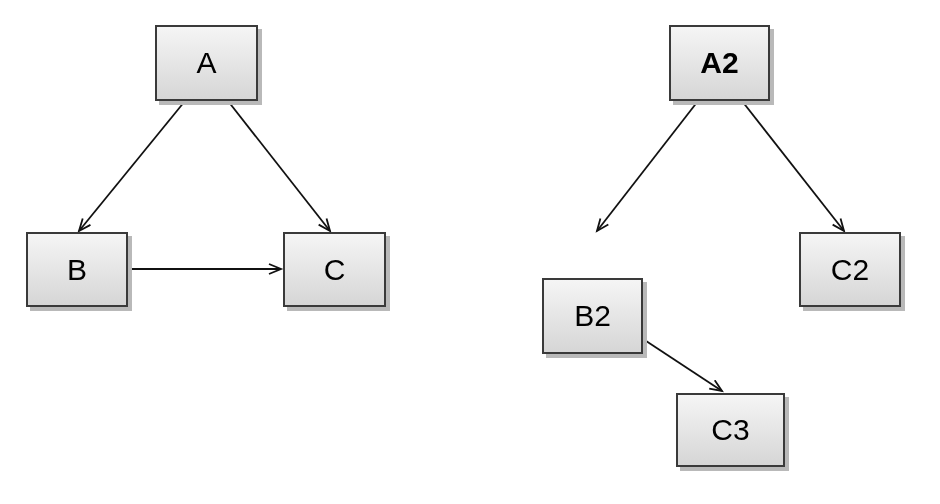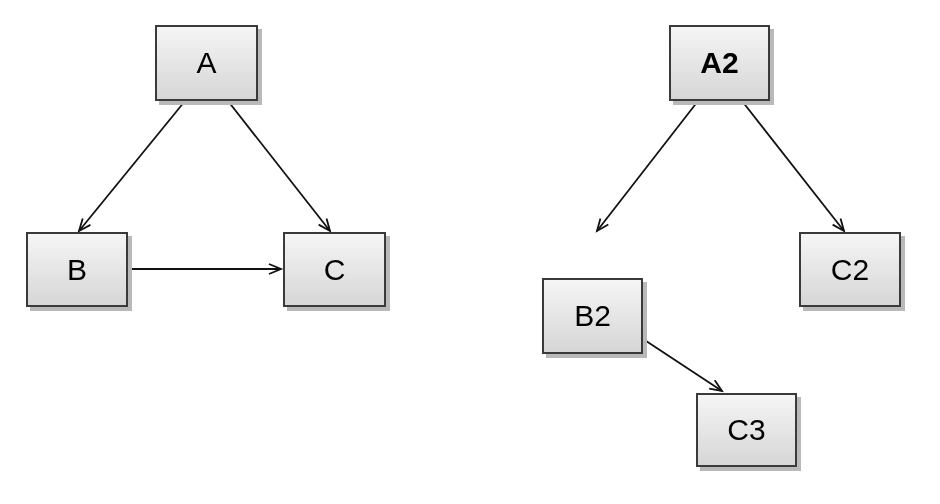--- a/index.html
+++ b/index.html
@@ -71,16 +71,16 @@
     </div>
     <div class="node" style="left: 669px; top: 25px; width: 101px; height: 76px; font-weight: bold;">
       <span class="node-label">A2</span>
     </div>
     <div class="node" style="left: 542px; top: 232px; width: 101px; height: 76px; margin-top: 46px;">
       <span class="node-label">B2</span>
     </div>
     <div class="node" style="left: 799px; top: 232px; width: 102px; height: 75px;">
       <span class="node-label">C2</span>
     </div>
-    <div class="node" style="left: 676px; top: 393px; width: 101px; height: 74px; margin-left: 20px;">
+    <div class="node" style="left: 676px; top: 393px; width: 109px; height: 74px;">
       <span class="node-label">C3</span>
     </div>
   </div>
 
 </body></html>

